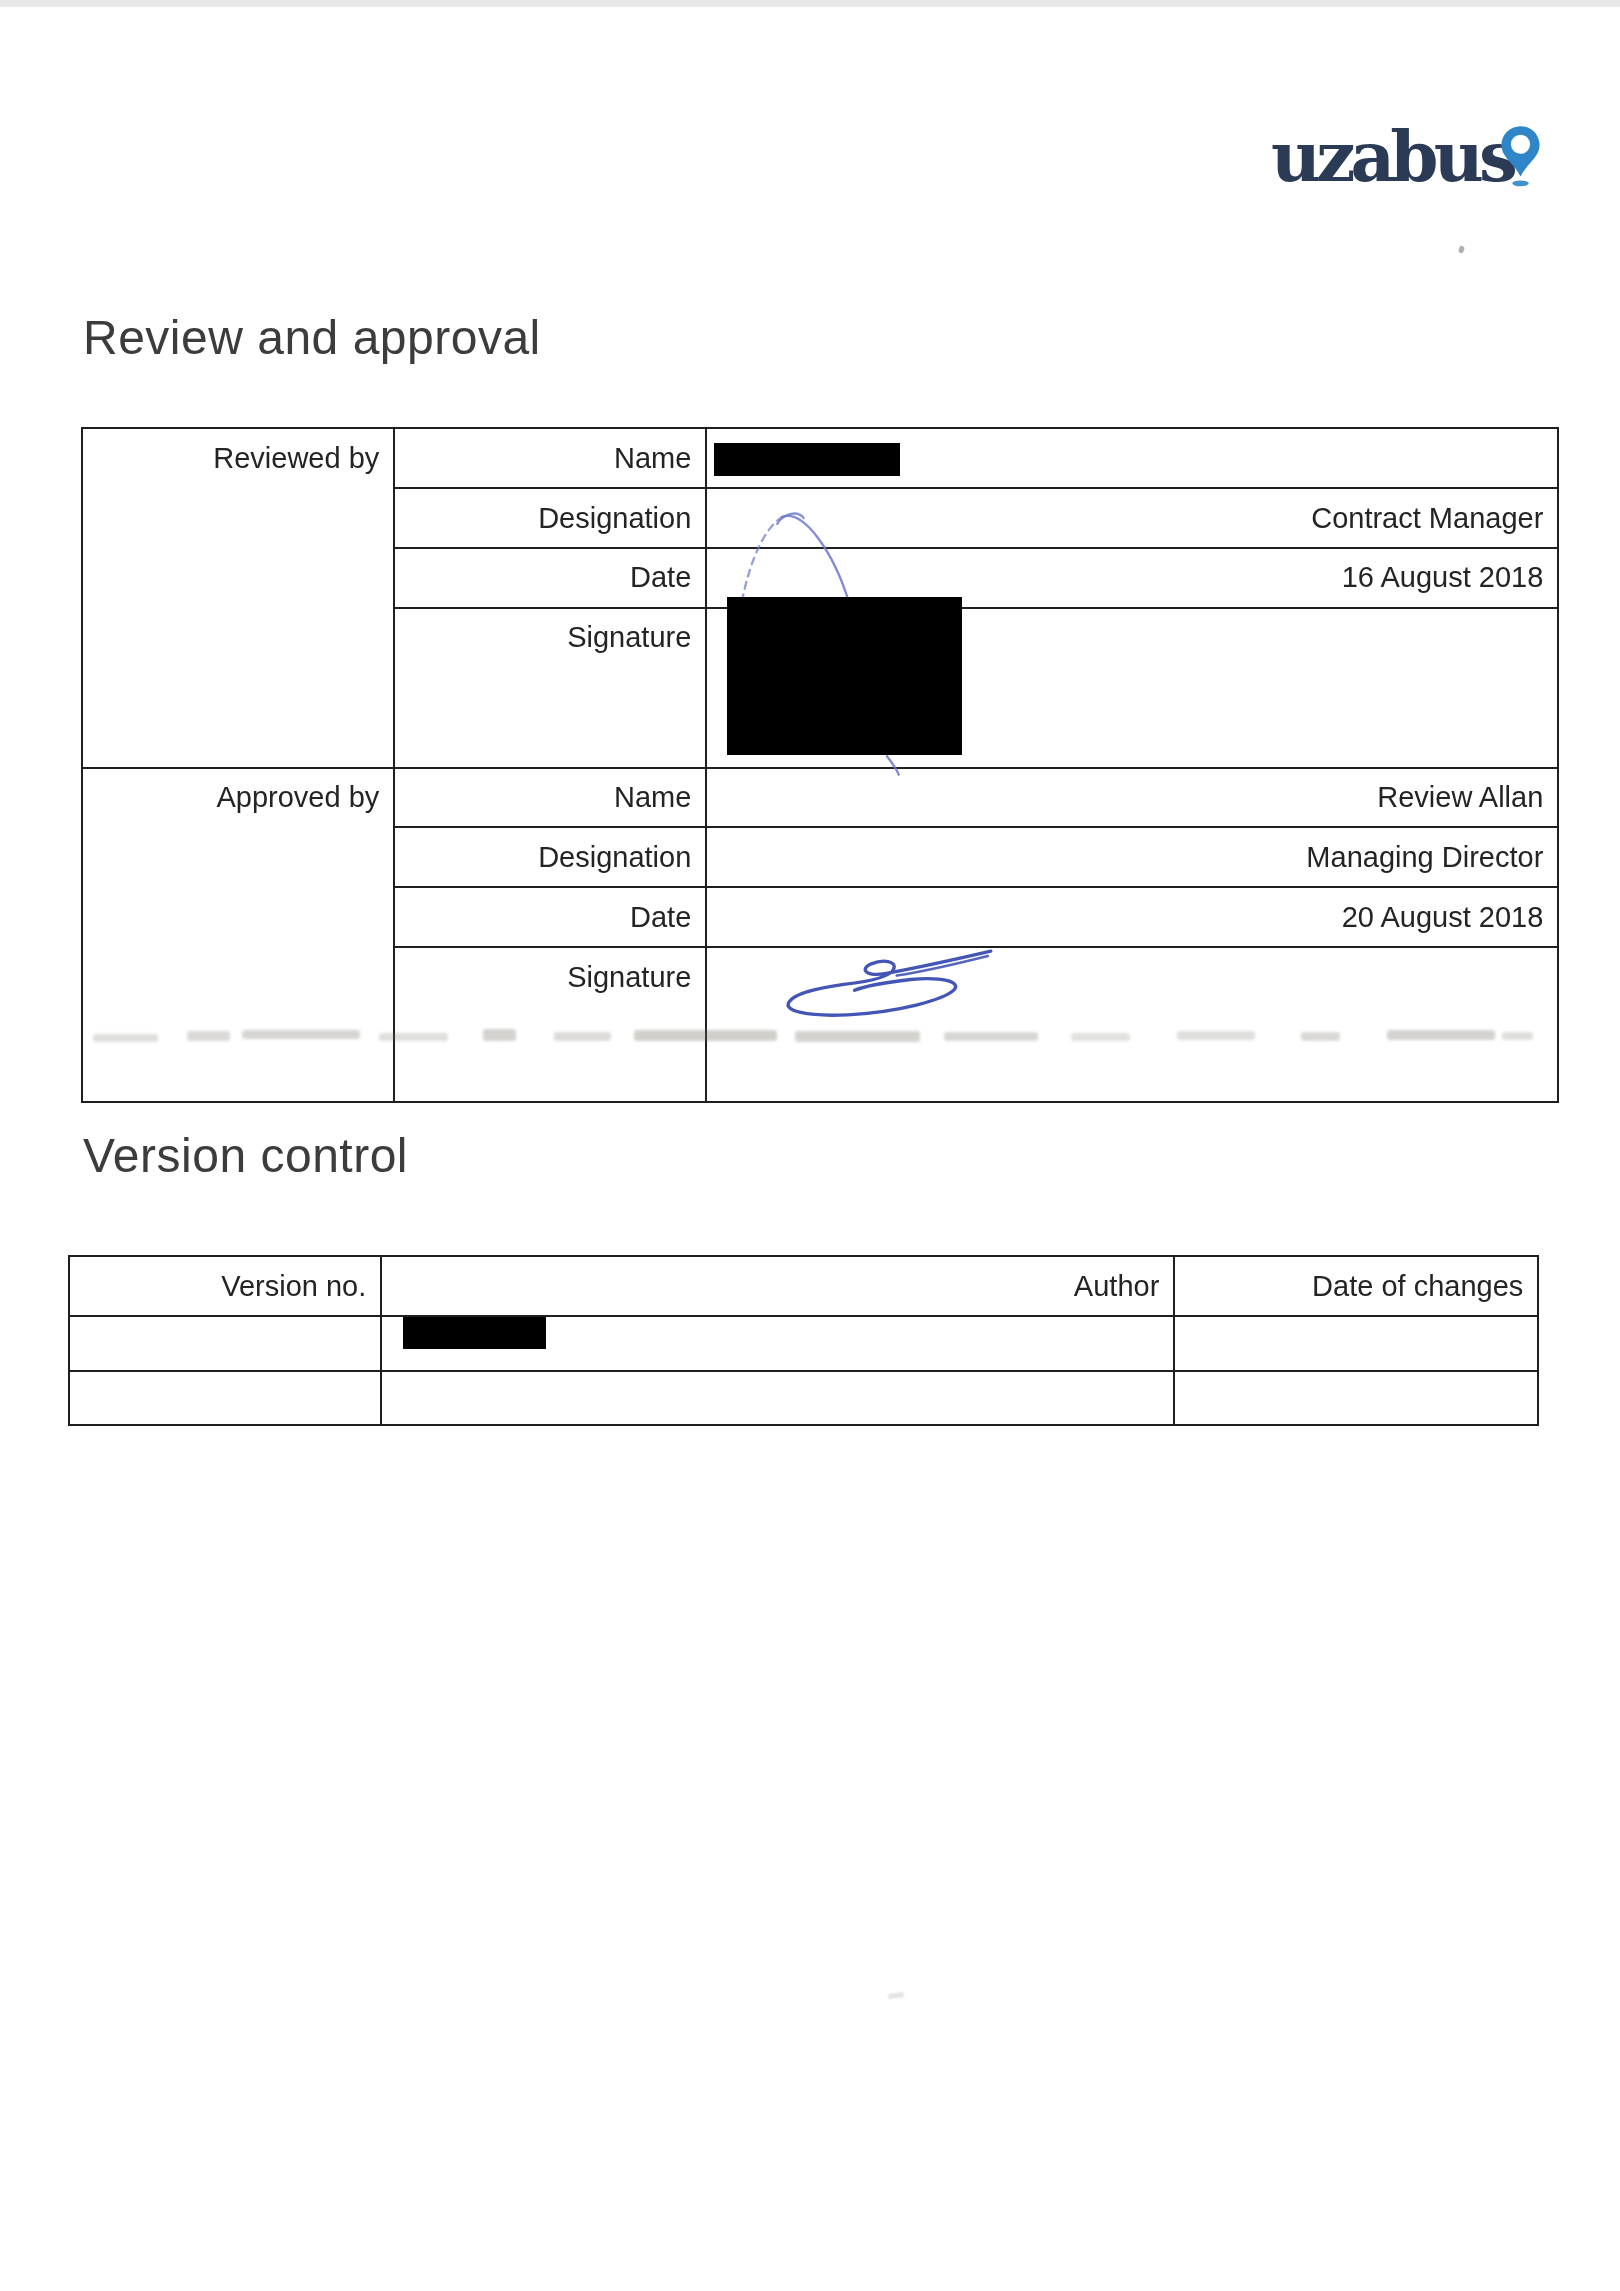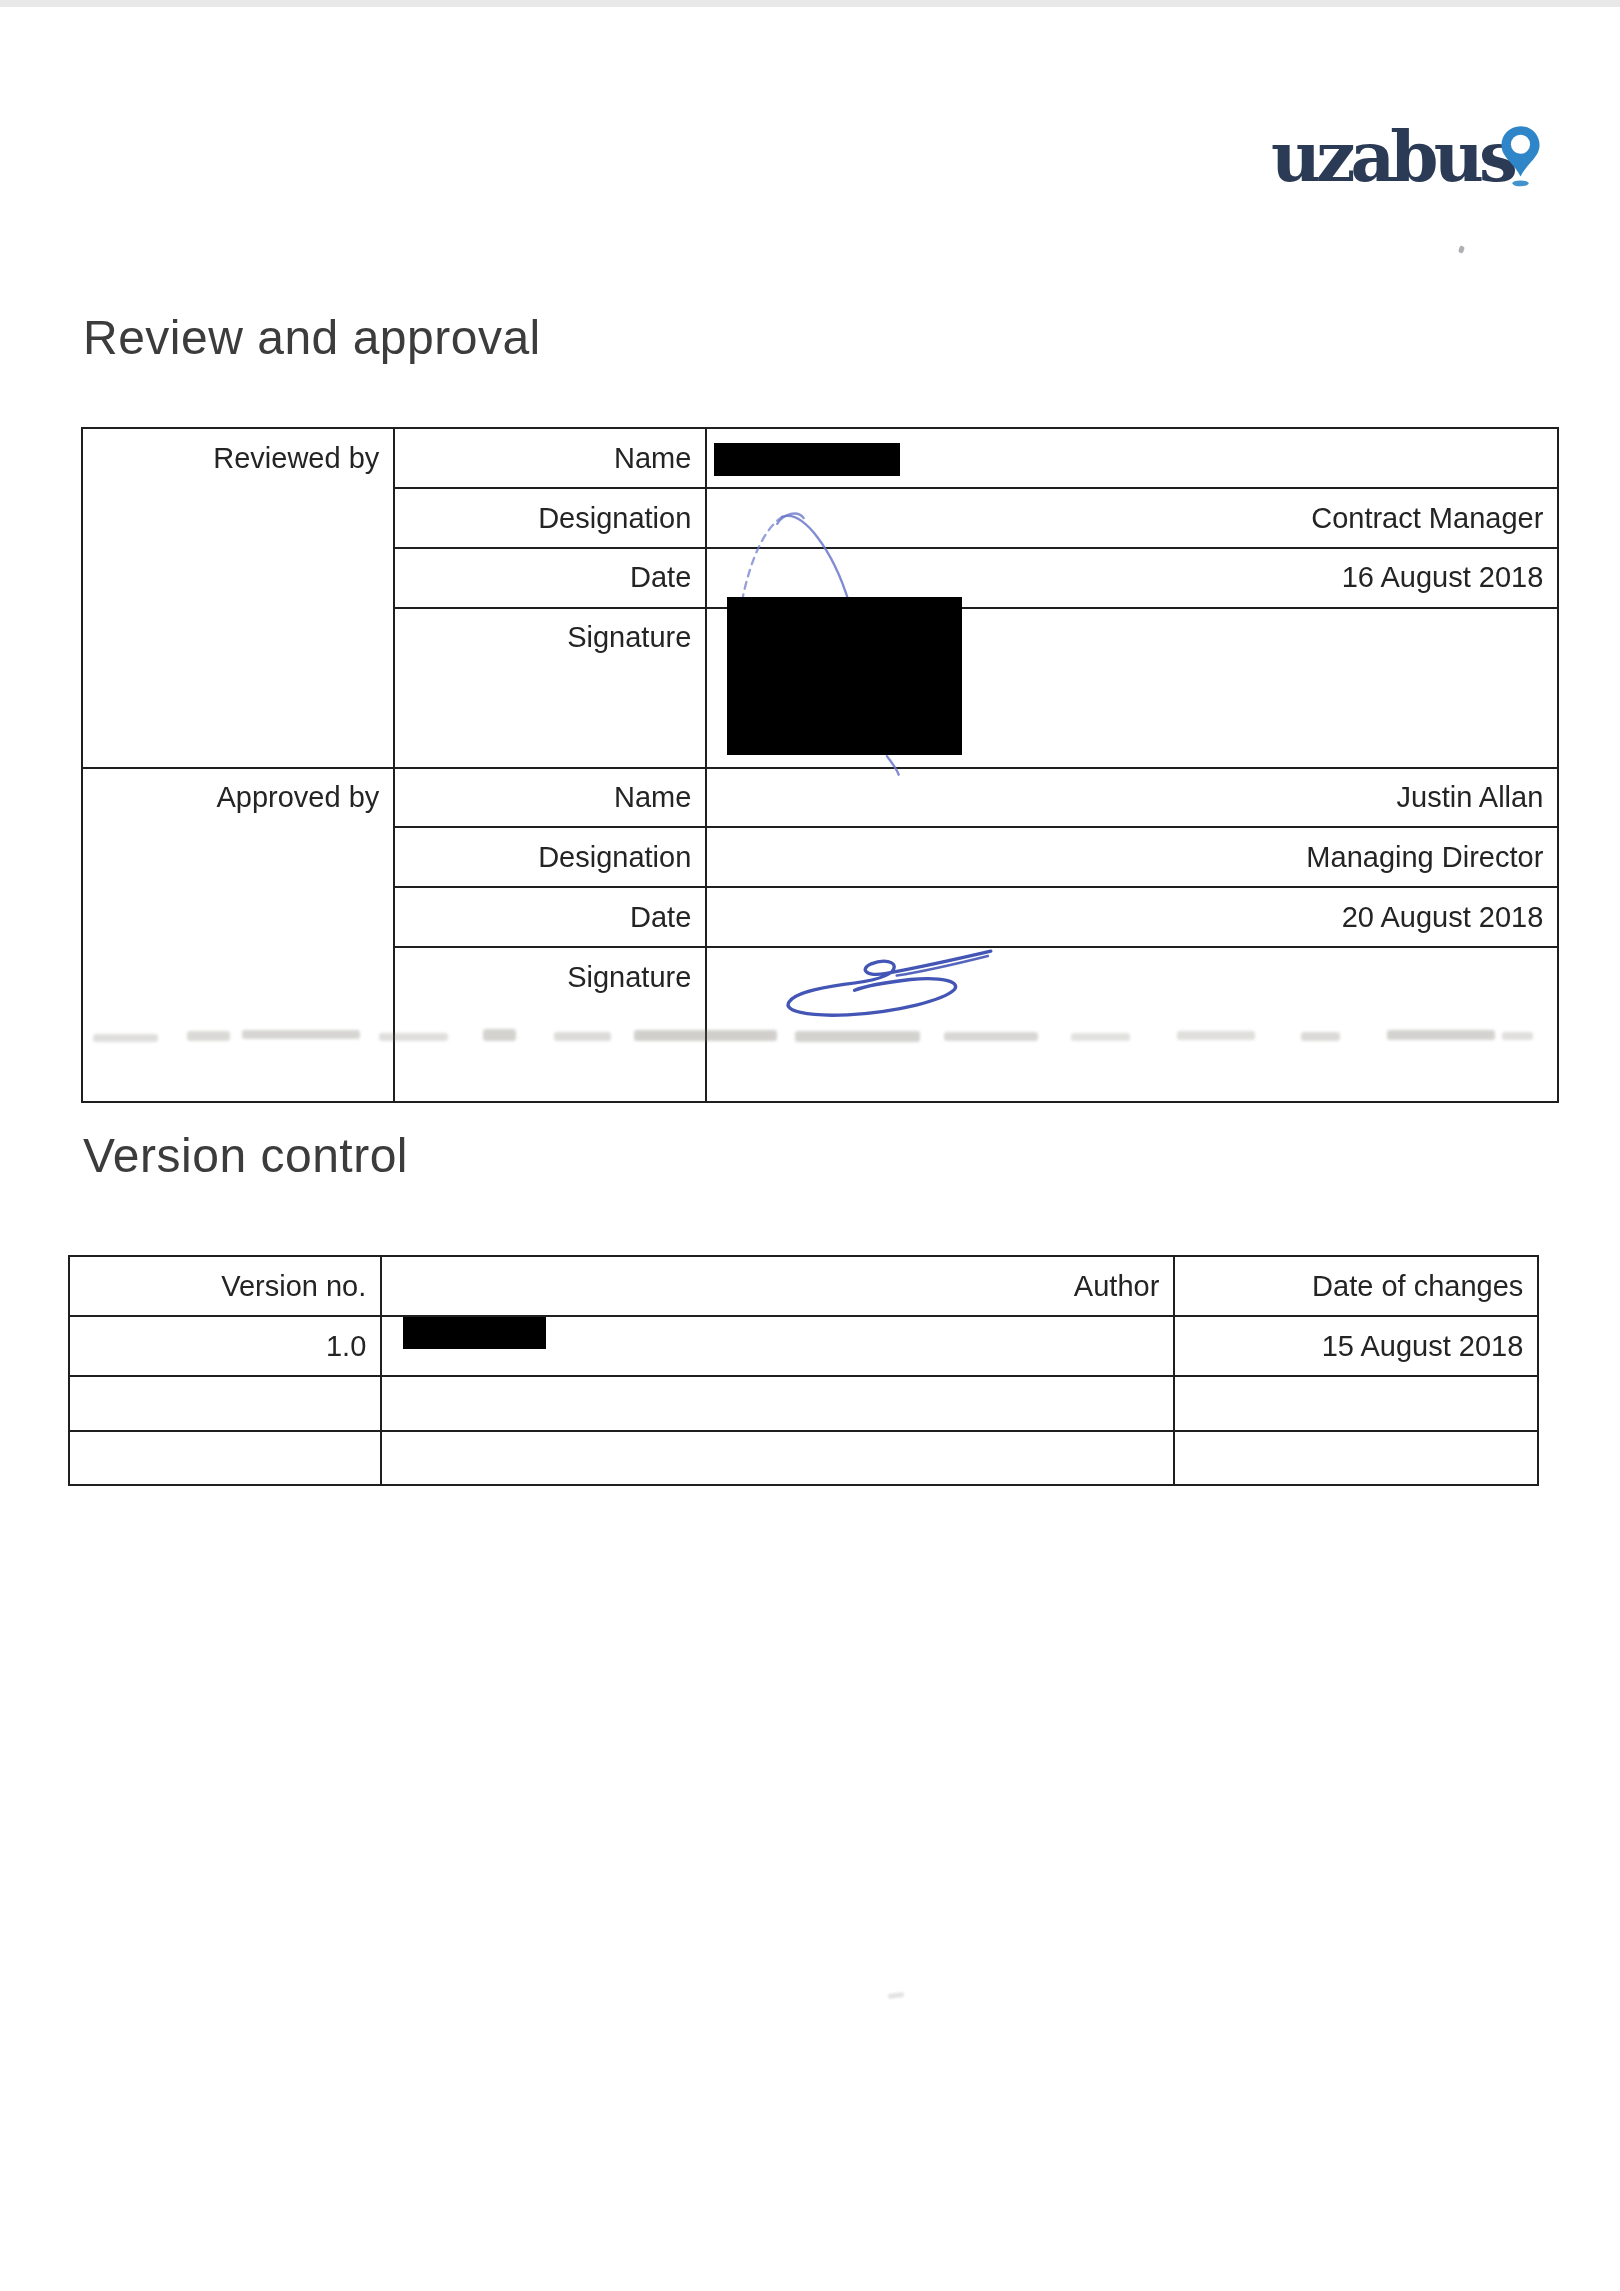--- a/index.html
+++ b/index.html
@@ -101,21 +101,21 @@
         <td>16 August 2018</td>
       </tr>
       <tr style="height:160px">
         <td>Signature</td>
         <td></td>
       </tr>
 
       <tr style="height:51px">
         <td rowspan="4">Approved by</td>
         <td>Name</td>
-        <td>Justin Allan</td>
+        <td>Review Allan</td>
       </tr>
       <tr style="height:54px">
         <td>Designation</td>
         <td>Managing Director</td>
       </tr>
       <tr style="height:55px">
         <td>Date</td>
         <td>20 August 2018</td>
       </tr>
       <tr style="height:155px">
@@ -129,25 +129,20 @@
     <colgroup>
         <col style="width:312px">
         <col style="width:793px">
         <col style="width:364px">
       </colgroup>
     <tbody>
       <tr style="height:49px">
         <td>Version no.</td>
         <td>Author</td>
         <td>Date of changes</td>
-      </tr>
-      <tr style="height:55px">
-        <td>1.0</td>
-        <td></td>
-        <td>15 August 2018</td>
       </tr>
       <tr style="height:55px">
         <td></td>
         <td></td>
         <td></td>
       </tr>
       <tr style="height:54px">
         <td></td>
         <td></td>
         <td></td>

